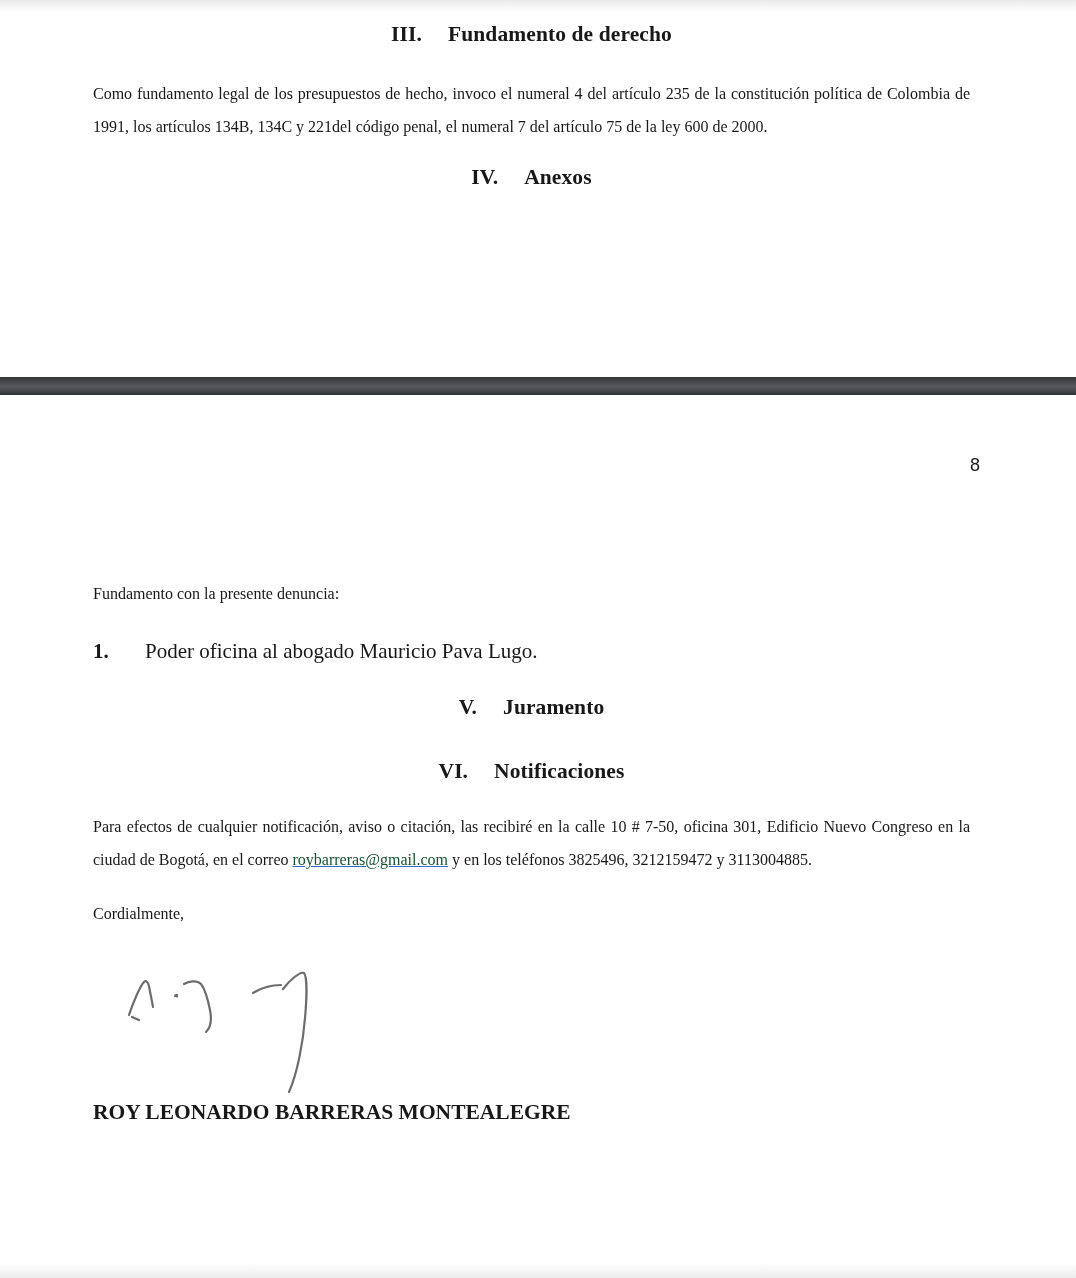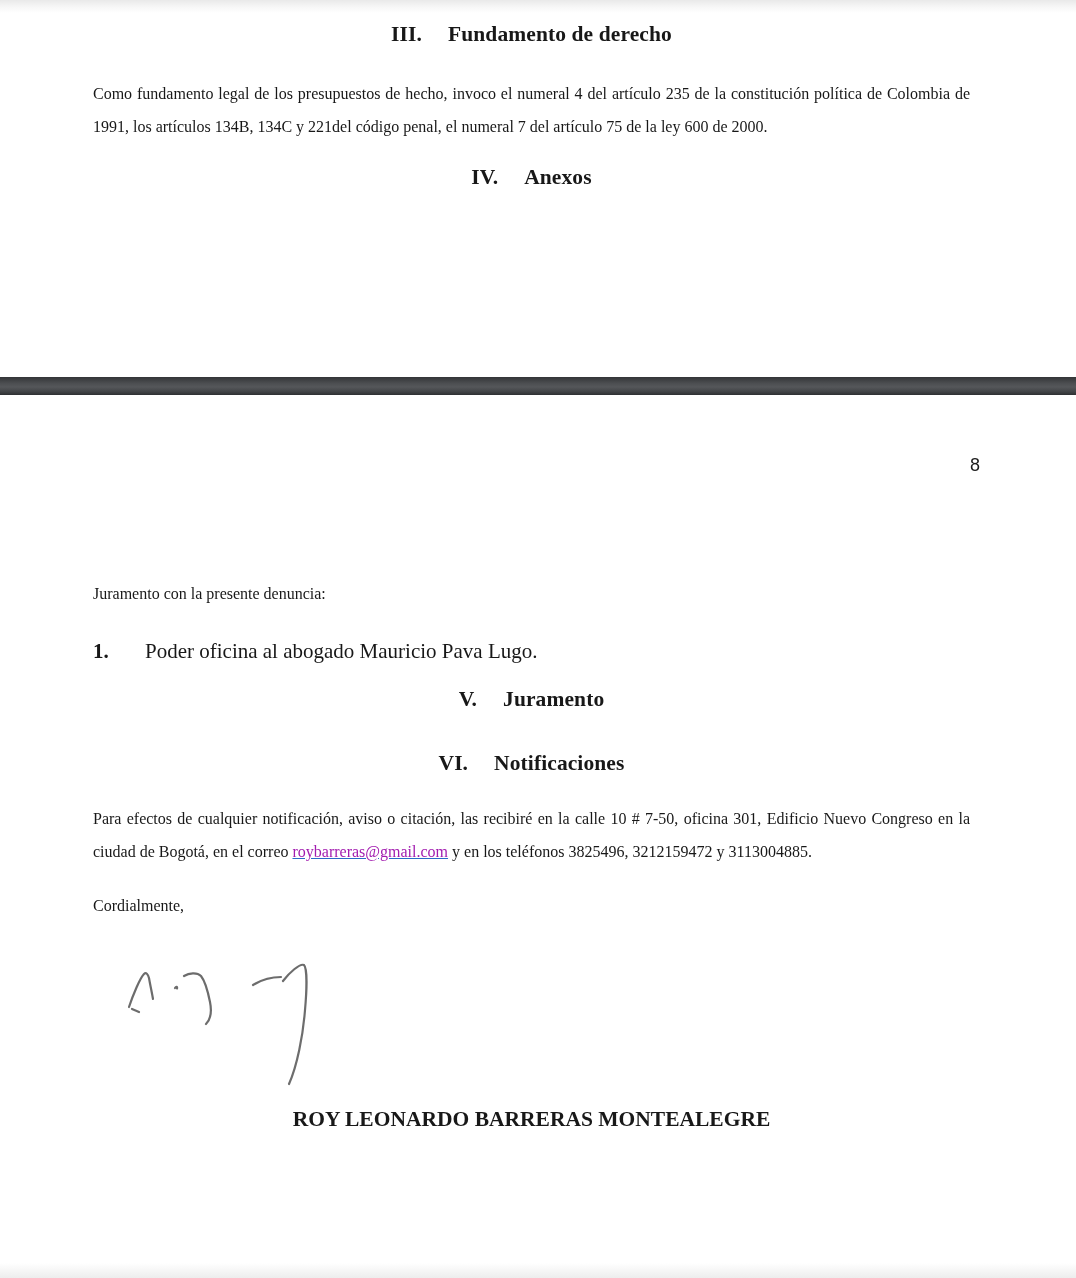--- a/index.html
+++ b/index.html
@@ -72,39 +72,39 @@
     color: #1a1a1a;
   }
   .p-intro { margin-top: 100px; }
   .annex-item {
     display: flex;
     margin-top: 25px;
     font-size: 21px;
     line-height: 33px;
   }
   .annex-num { font-weight: bold; width: 52px; flex: 0 0 52px; }
-  .sec-juramento { margin-top: 17px; }
+  .sec-juramento { margin-top: 25px; }
   .p-juramento { margin-top: 30px; }
   .sec-notificaciones { margin-top: 36px; }
   .p-notificaciones { margin-top: 25px; }
   .email-link {
-    color: #a21caf;
+    color: #14532d;
     text-decoration: underline;
     text-decoration-color: #2b6cc8;
     cursor: pointer;
   }
   .p-closing { margin-top: 21px; }
   .signature {
     display: block;
     margin-top: 26px;
     margin-left: 14px;
     width: 210px;
     height: 140px;
   }
-  .signer { margin-top: 17px; text-align: center; }
+  .signer { margin-top: 2px; }
   .signer div {
     font-weight: bold;
     font-size: 21.5px;
     line-height: 29px;
   }
 </style>
 </head>
 <body>
 
 <div class="top-shade"></div>
@@ -115,21 +115,21 @@
     <p class="para justify p-fundamento">Como fundamento legal de los presupuestos de hecho, invoco el numeral 4 del artículo 235 de la constitución política de Colombia de 1991, los artículos 134B, 134C y 221del código penal, el numeral 7 del artículo 75 de la ley 600 de 2000.</p>
     <h2 class="sec sec-anexos"><span class="sec-num">IV.</span><span class="sec-title">Anexos</span></h2>
   </div>
 </div>
 
 <div class="page-separator"></div>
 
 <div class="page page-current">
   <div class="page-number">8</div>
   <div class="content">
-    <p class="para p-intro">Juramento con la presente denuncia:</p>
+    <p class="para p-intro">Fundamento con la presente denuncia:</p>
 
     <div class="annex-item">
       <span class="annex-num">1.</span>
       <span class="annex-text">Poder oficina al abogado Mauricio Pava Lugo.</span>
     </div>
 
     <h2 class="sec sec-juramento"><span class="sec-num">V.</span><span class="sec-title">Juramento</span></h2>
 
 
     <h2 class="sec sec-notificaciones"><span class="sec-num">VI.</span><span class="sec-title">Notificaciones</span></h2>

